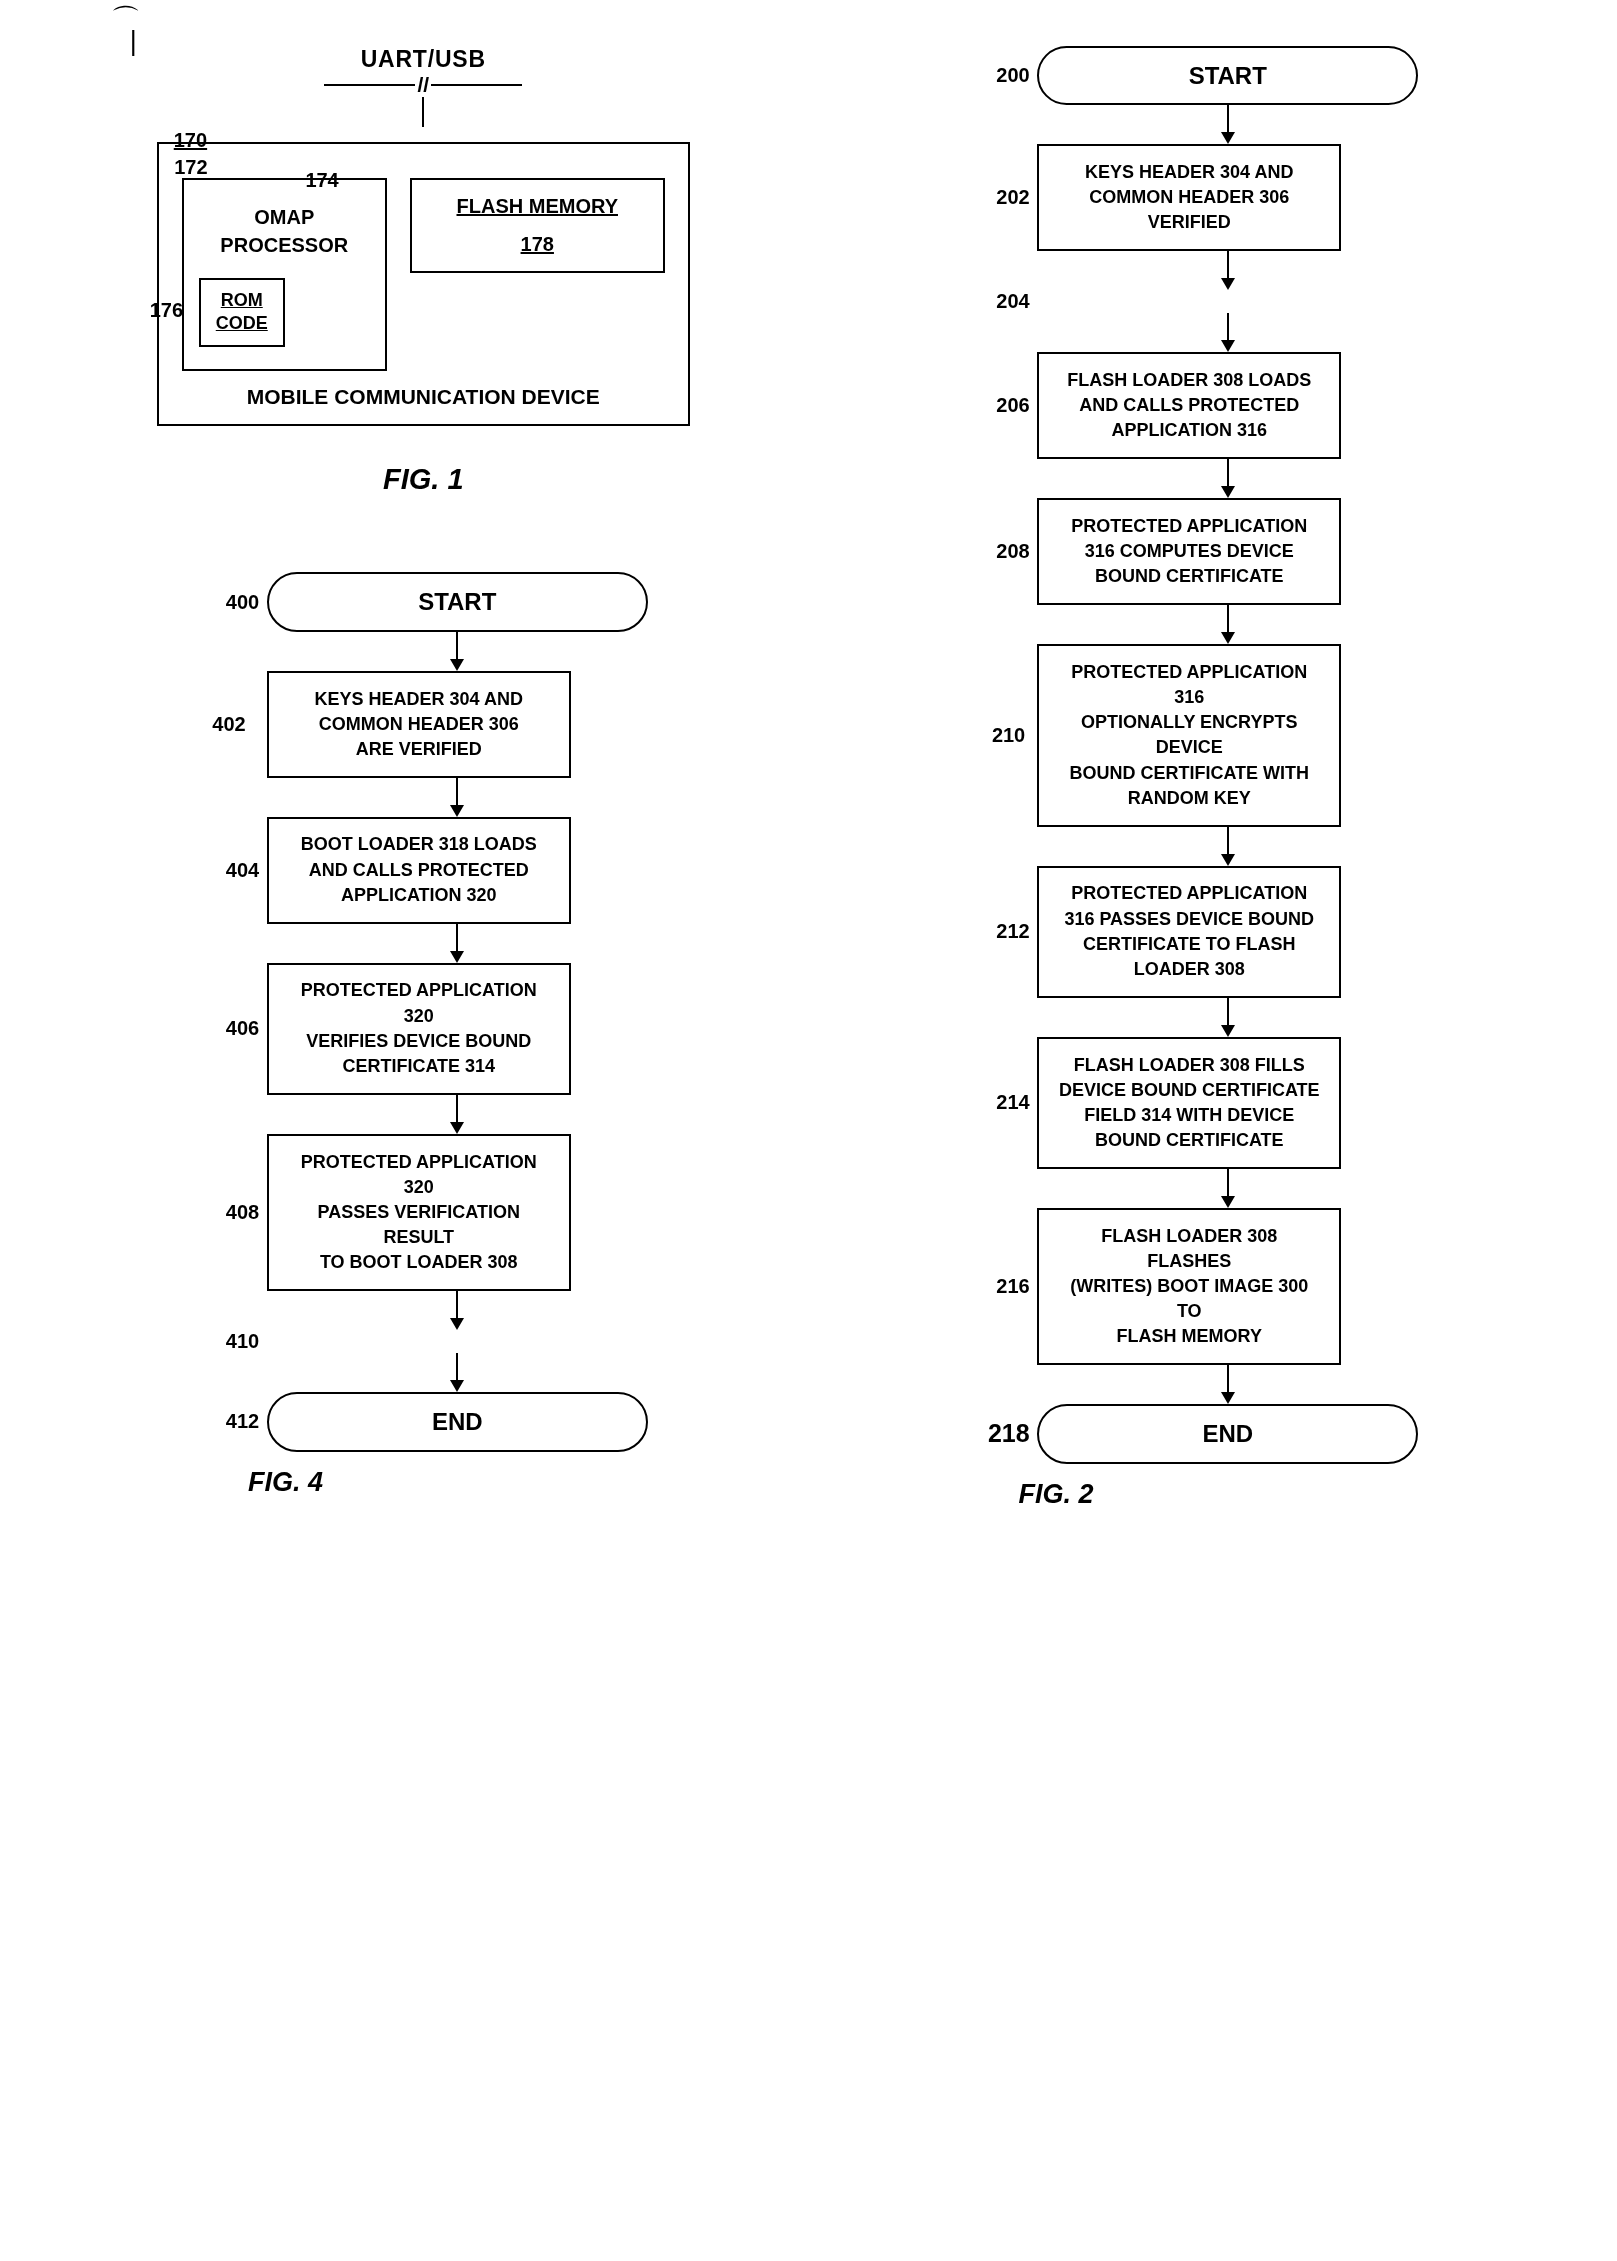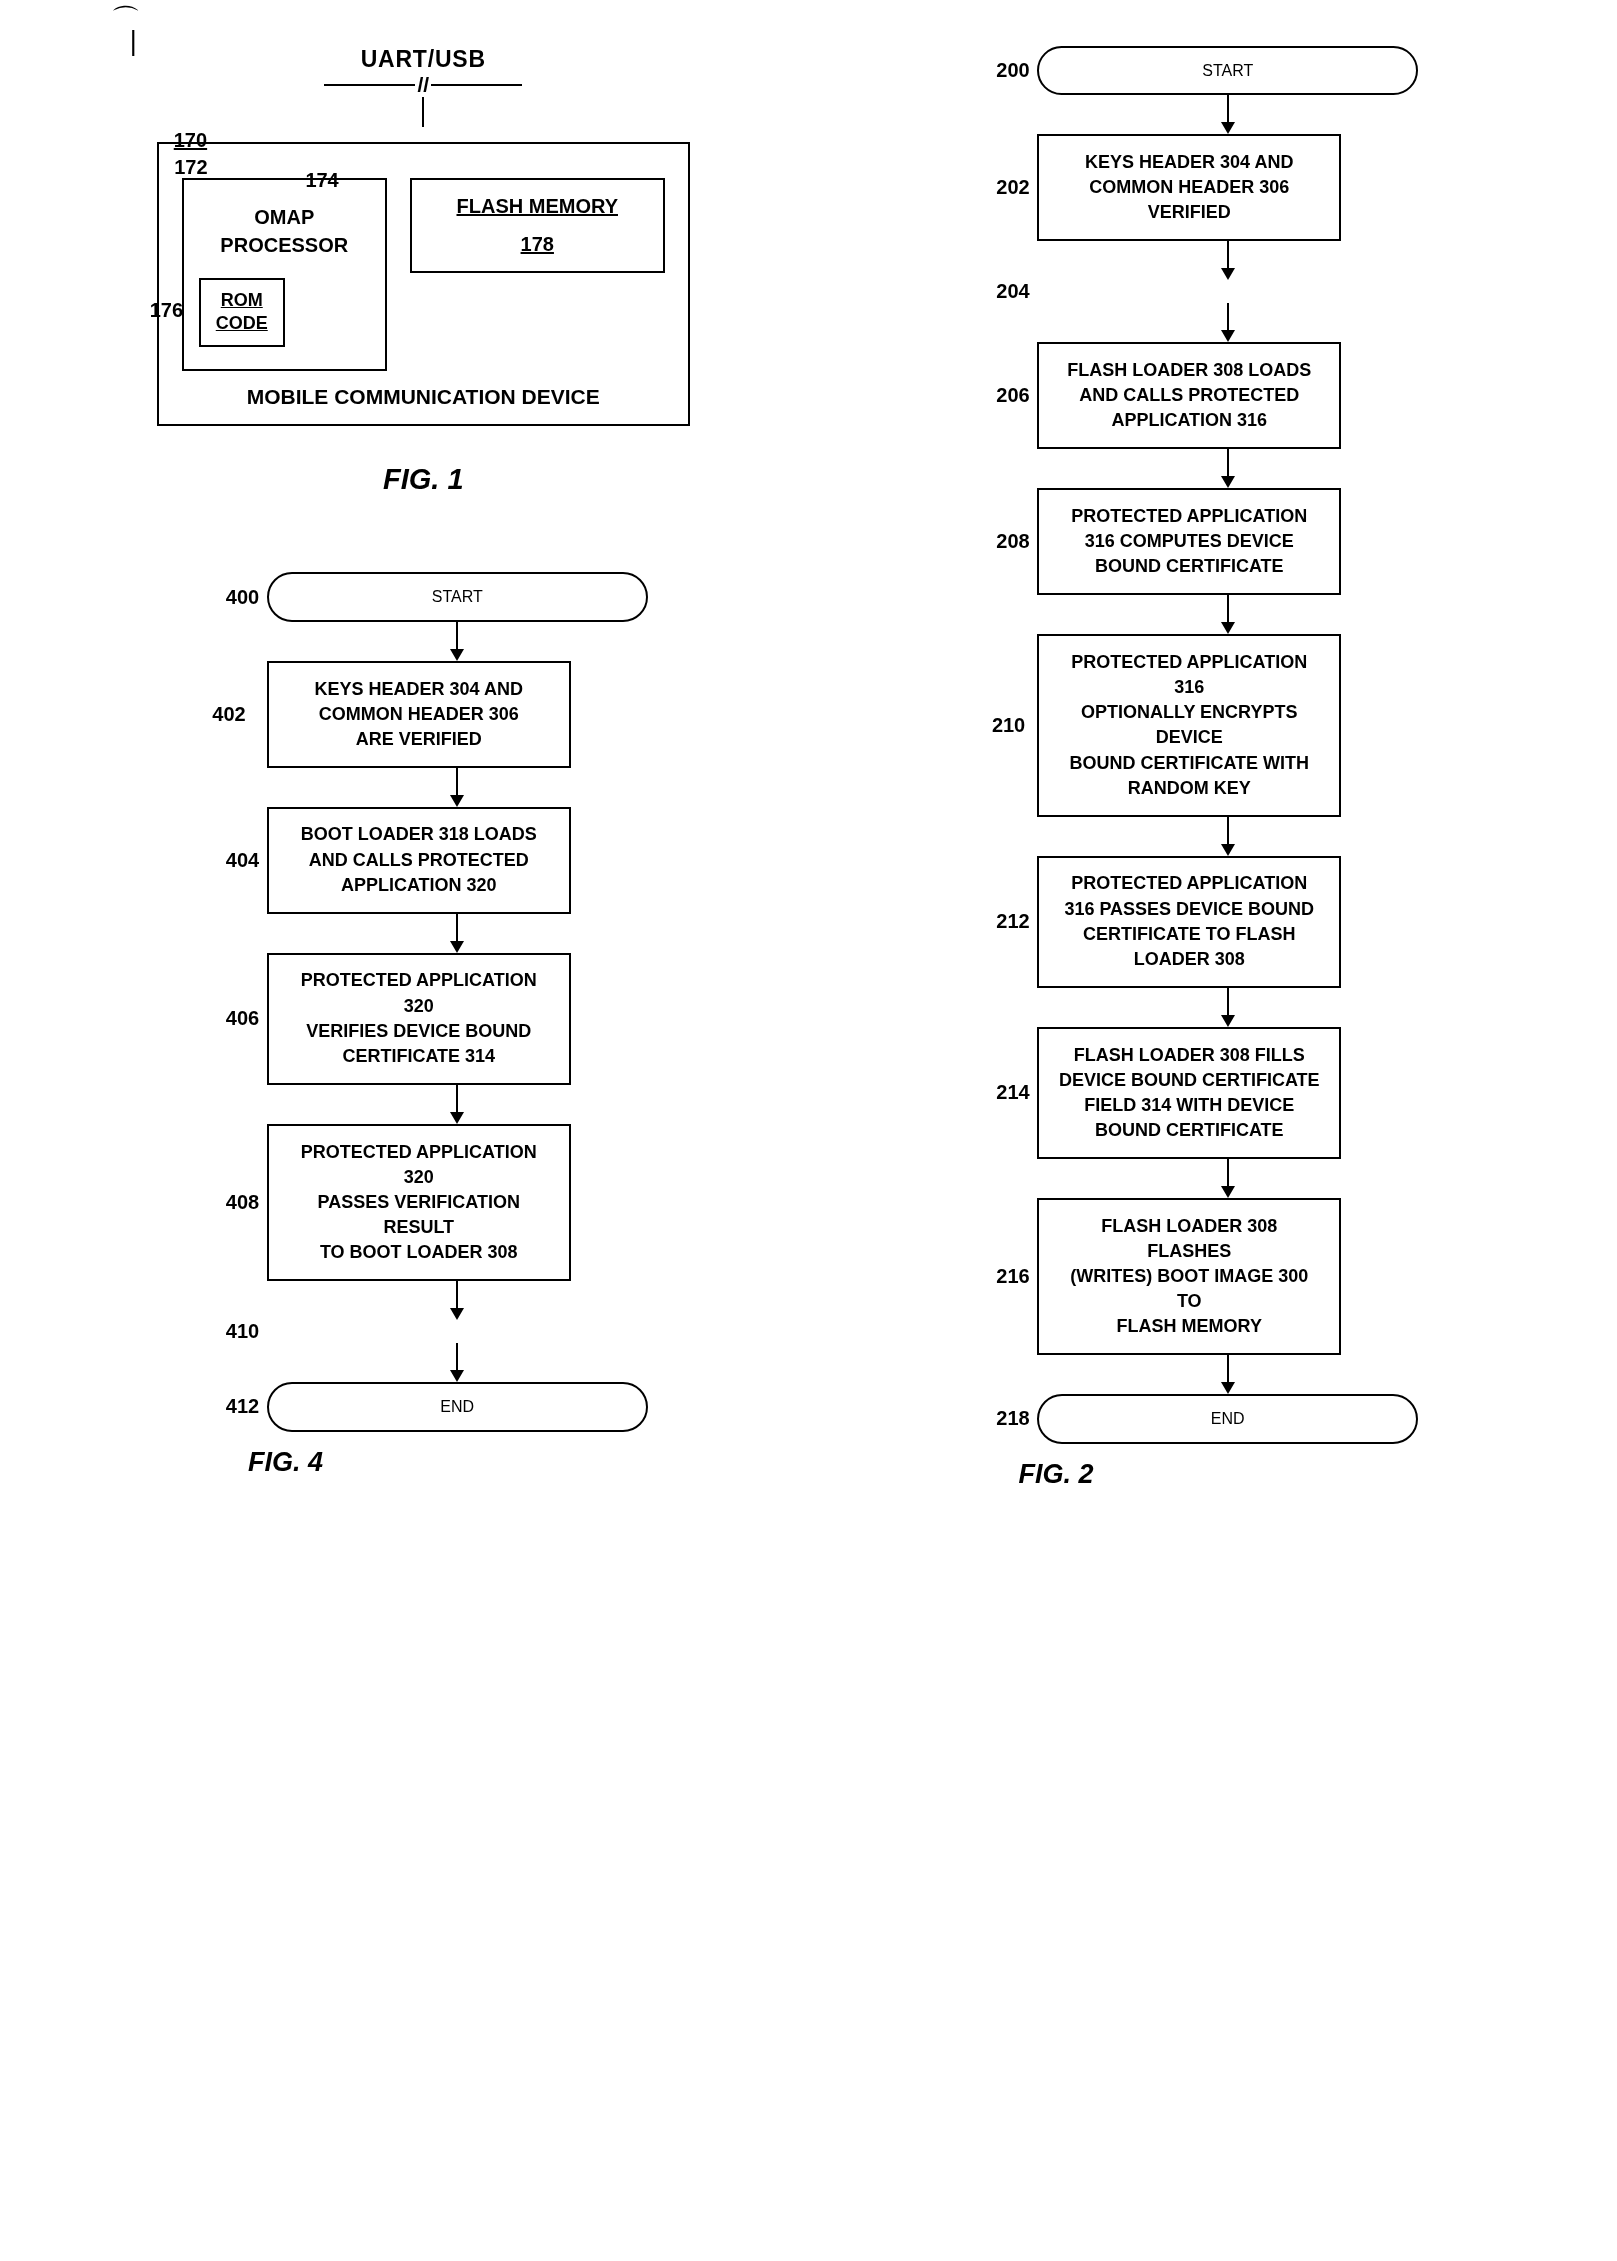--- a/index.html
+++ b/index.html
@@ -101,22 +101,22 @@
       font-weight: bold;
       line-height: 1.4;
       width: 304px;
       flex-shrink: 0;
     }
     .flow-oval {
       border: 2.3px solid #000;
       border-radius: 38px;
       padding: 13.7px 38px;
       text-align: center;
-      font-size: 16px;
-      font-weight: normal;
+      font-size: 24px;
+      font-weight: bold;
       display: inline-block;
     }
 
     
     .fig2-flow {
       width: 100%;
     }
 
     
     .arrow-container {
@@ -417,21 +417,21 @@
 (WRITES) BOOT IMAGE 300 TO
 FLASH MEMORY</div>
         </div>
         <div class="arrow-container">
             <div class="arrow-v-line"></div>
             <div class="arrow-v-head"></div>
           </div>
 
         <div style="display:flex; align-items:center; width:449px;">
           <div style="width:68px; text-align:right; padding-right:7.6px;">
-            <span style="font-size:20px; font-weight:bold;">218</span>
+            <span style="font-size:25px; font-weight:bold;">218</span>
           </div>
           <div class="flow-oval" style="width:381px; text-align:center;">
             <span>END</span>
           </div>
         </div>
 
       </div>
       <div style="text-align:center; margin-top:15px; width:449px;">
         <span class="fig-caption">FIG. 2</span>
       </div>

